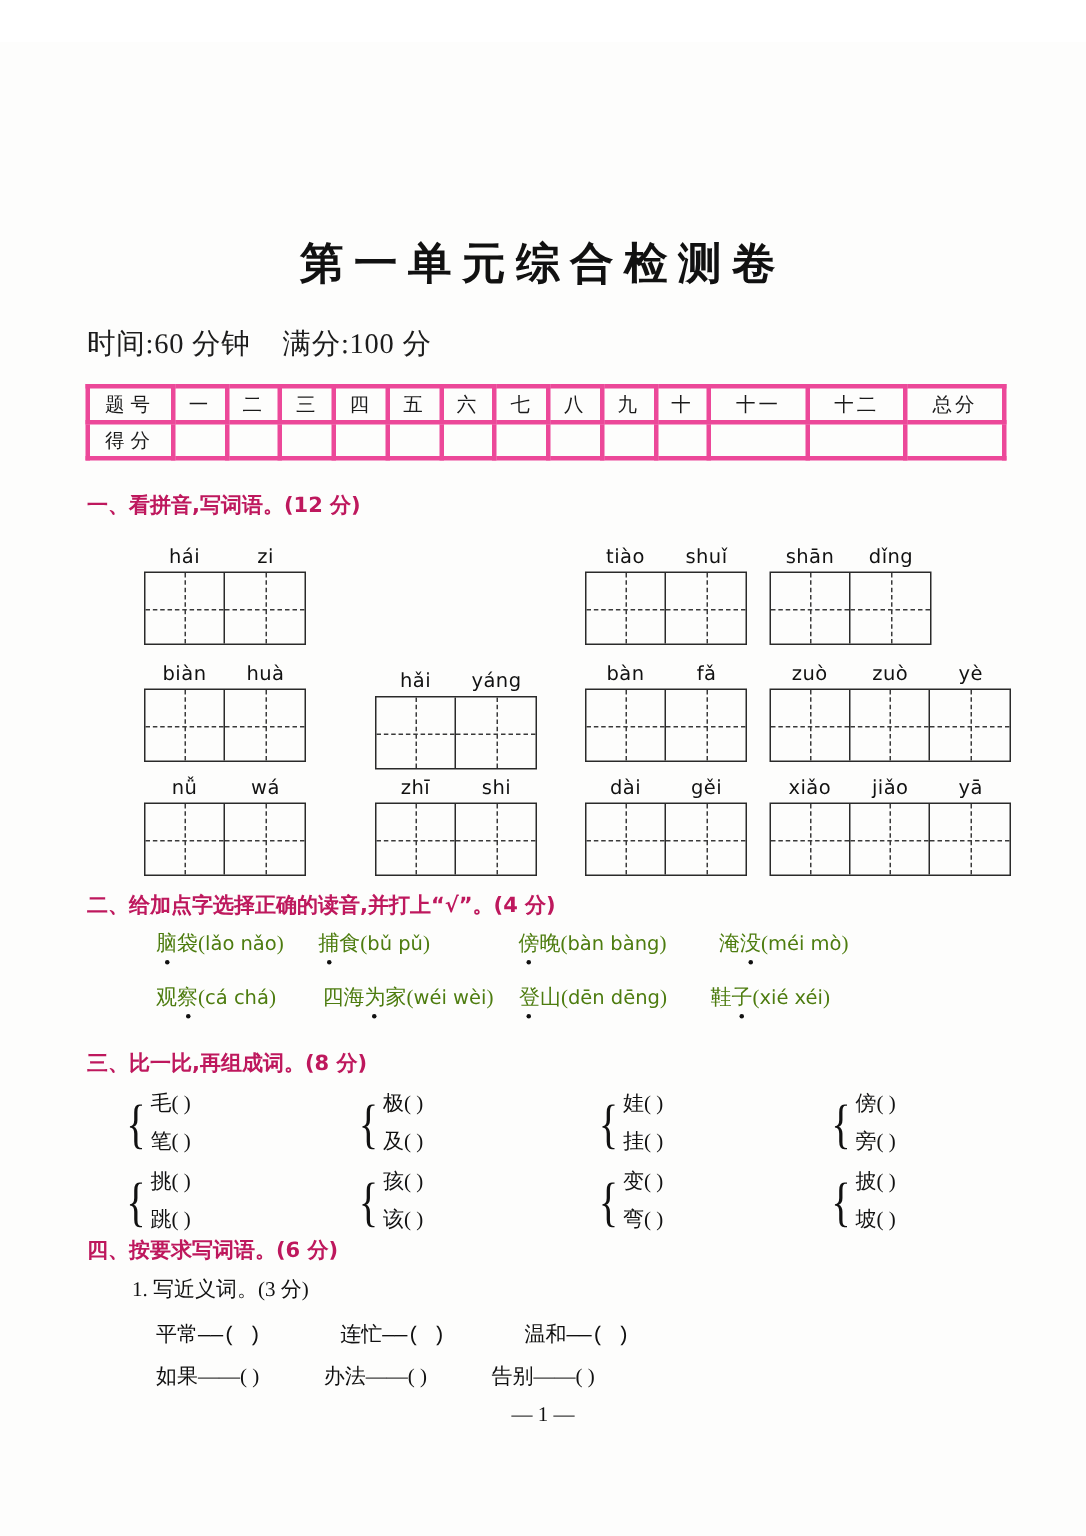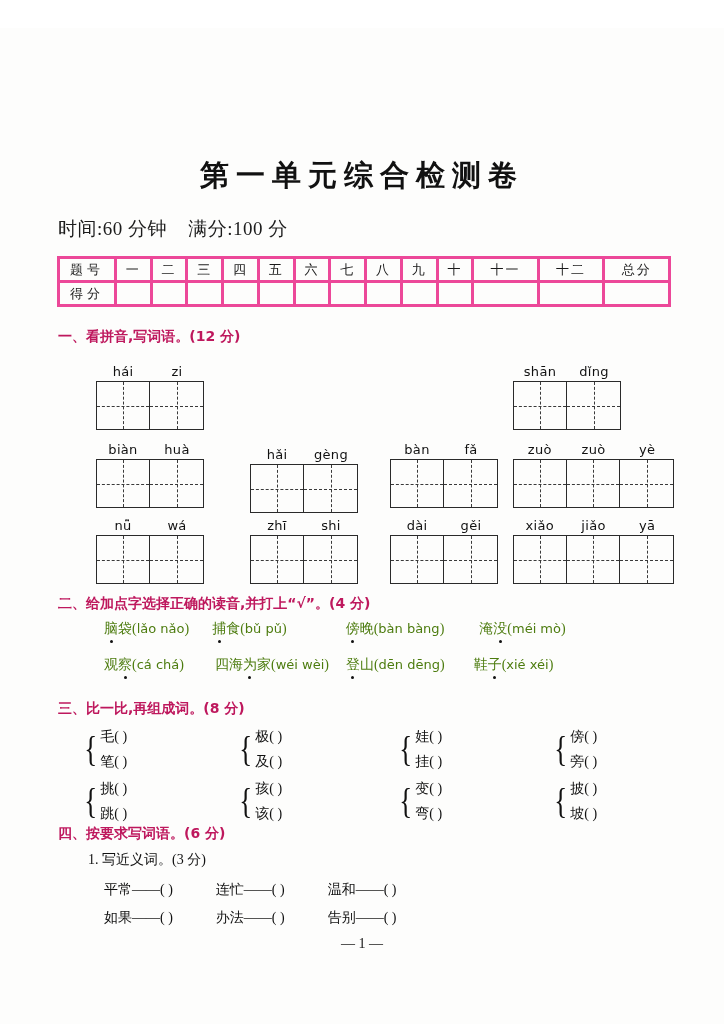--- a/index.html
+++ b/index.html
@@ -248,20 +248,30 @@
       <span>hái</span>
       <span>zi</span>
     </div>
     <div class="grid">
       <div class="cell"></div>
       <div class="cell"></div>
     </div>
   </div>
 
 
+  <div class="pygroup" style="left:390px; top:336px;">
+    <div class="pyrow">
+      <span>tiào</span>
+      <span>shuǐ</span>
+    </div>
+    <div class="grid">
+      <div class="cell"></div>
+      <div class="cell"></div>
+    </div>
+  </div>
 
   <div class="pygroup" style="left:96px; top:414px;">
     <div class="pyrow">
       <span>biàn</span>
       <span>huà</span>
     </div>
     <div class="grid">
       <div class="cell"></div>
       <div class="cell"></div>
     </div>
@@ -274,21 +284,21 @@
     </div>
     <div class="grid">
       <div class="cell"></div>
       <div class="cell"></div>
     </div>
   </div>
 
   <div class="pygroup" style="left:250px; top:419px;">
     <div class="pyrow">
       <span>hǎi</span>
-      <span>gèng</span>
+      <span>yáng</span>
     </div>
     <div class="grid">
       <div class="cell"></div>
       <div class="cell"></div>
     </div>
   </div>
 
   <div class="pygroup" style="left:390px; top:414px;">
     <div class="pyrow">
       <span>bàn</span>
@@ -441,21 +451,21 @@
       <div class="brace-words">
         <div><span>披</span><span class="blankparen">(            )</span></div>
         <div><span>坡</span><span class="blankparen">(            )</span></div>
       </div>
     </div>
   </div>
 
   <div class="sec-title" style="left:58px; top:797px;">四、按要求写词语。(6 分)</div>
   <div class="sub-title" style="left:88px; top:823px;">1. 写近义词。(3 分)</div>
 
-  <div class="syn-row" style="left:104px; top:853px;">
+  <div class="syn-row" style="left:104px; top:853px;font-family:Liberation Mono, monospace;">
     <span class="syn-item"><span>平常</span><span>——(          )</span></span>
     <span style="display:inline-block;width:36px;"></span>
     <span class="syn-item"><span>连忙</span><span>——(          )</span></span>
     <span style="display:inline-block;width:36px;"></span>
     <span class="syn-item"><span>温和</span><span>——(          )</span></span>
   </div>
 
   <div class="syn-row" style="left:104px; top:881px;">
     <span class="syn-item"><span>如果</span><span>——(          )</span></span>
     <span style="display:inline-block;width:36px;"></span>

